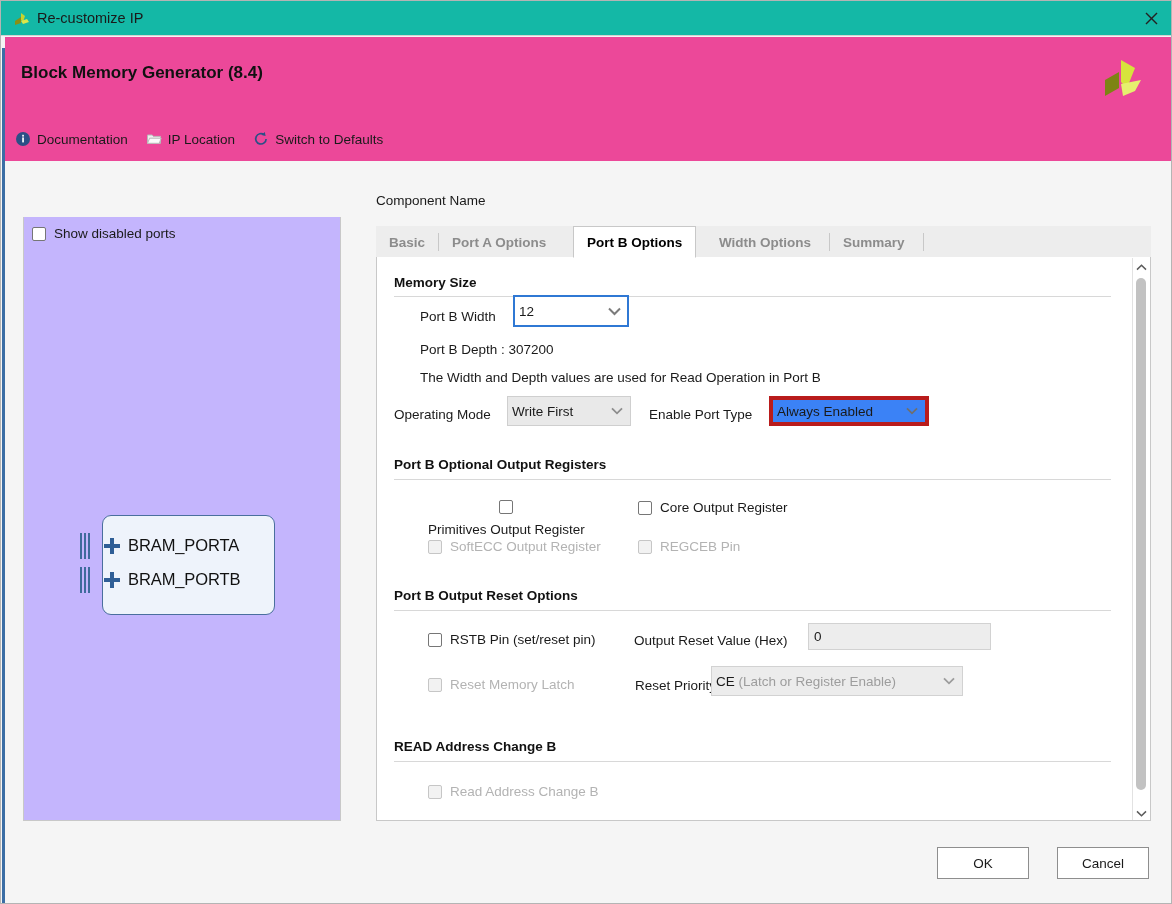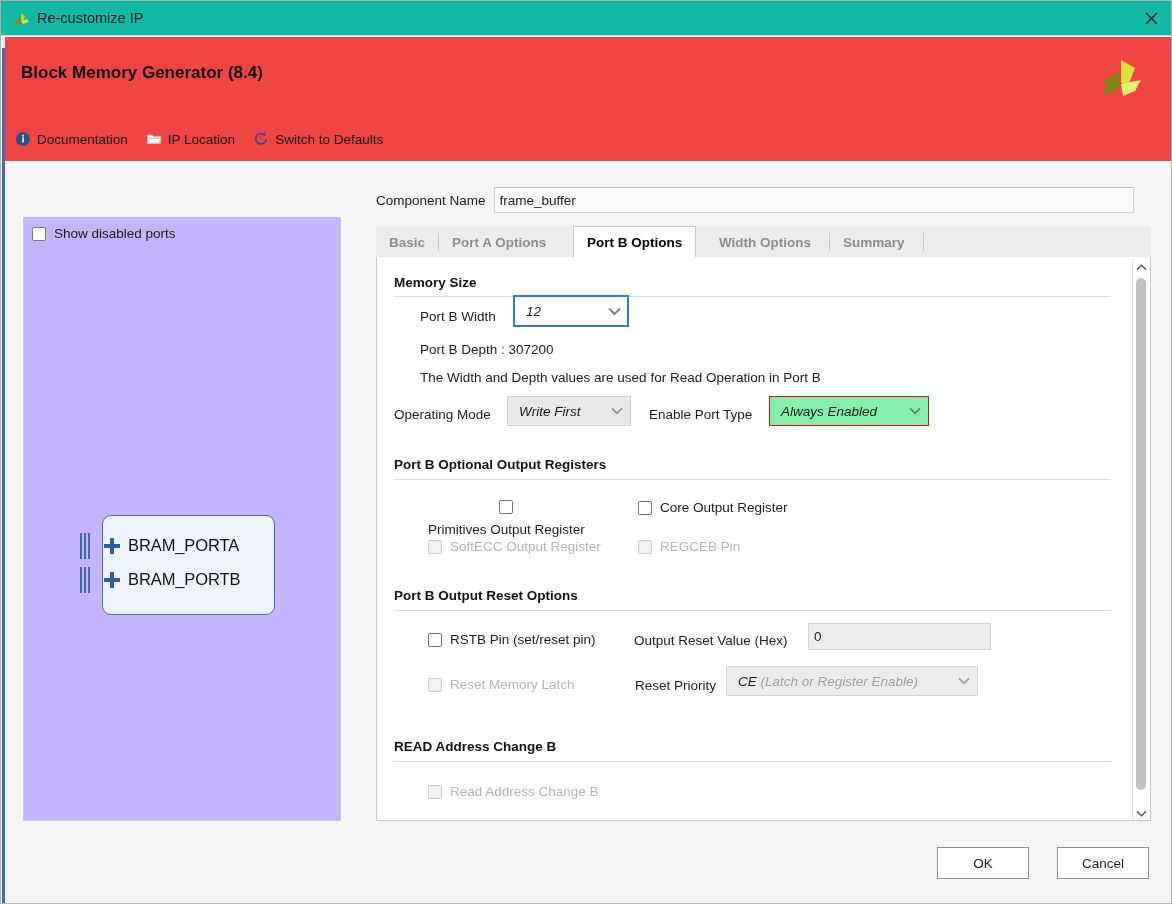--- a/index.html
+++ b/index.html
@@ -73,21 +73,21 @@
     width: 3px; height: 12px;
     background: #f5f5f5;
   }
 
   
   #header {
     position: absolute;
     left: 4px; top: 36px;
     width: 1166px;
     height: 124px;
-    background: #ef4444;
+    background: #ec4899;
   }
   #ip-title {
     position: absolute;
     left: 16px; top: 26px;
     font-size: 17px;
     font-weight: bold;
     color: #111111;
     white-space: nowrap;
   }
   #brand-logo {
@@ -367,39 +367,38 @@
     position: absolute;
     box-sizing: border-box;
     display: flex;
     align-items: center;
     font-size: 13.5px;
     cursor: pointer;
     user-select: none;
   }
   .combo .ctext {
     flex: 1 1 auto;
-    padding-left: 11px;
+    padding-left: 4px;
     white-space: nowrap;
     overflow: hidden;
-    font-style: italic;
   }
   .combo .carrow {
     flex: 0 0 26px;
     display: flex;
     align-items: center;
     justify-content: center;
   }
   .combo.focus {
     background: #ffffff;
     border: 2px solid #2f78d4;
     color: #1a1a1a;
   }
   .combo.normal {
-    background: #86efac;
-    border: 1px solid #b91c1c;
+    background: #3b82f6;
+    border: 4px solid #b91c1c;
     color: #1a1a1a;
   }
   .combo.grey {
     background: #e9e9e9;
     border: 1px solid #cfcfcf;
     color: #1a1a1a;
   }
   .combo.disabled {
     background: #ececec;
     border: 1px solid #d2d2d2;
@@ -595,21 +594,20 @@
         </div>
         <div class="port-label" style="left:48px; top:59px;">BRAM_PORTB</div>
       </div>
     </div>
   </div>
 
   <div id="right-panel">
 
     <div id="component-row">
       <span id="component-label">Component Name</span>
-      <input id="component-input" type="text" value="frame_buffer" style="">
     </div>
 
     <div id="tabs">
       <div class="tab inactive" style="left:0;">
         <span>Basic</span>
       </div>
       <div class="tab-sep" style="left:62px;"></div>
       <div class="tab inactive" style="left:63px;">
         <span>Port A Options</span>
       </div>
@@ -694,21 +692,21 @@
           <span class="cb-text">RSTB Pin (set/reset pin)</span>
         </div>
         <div class="fld-label" style="left:257px; top:376px;">Output Reset Value (Hex)</div>
         <input class="txtinput" style="left: 431px; top: 366px; width: 183px; height: 27px;" type="text" value="0">
 
         <div class="cb-row dis" style="left:51px; top:420px;">
           <span class="cbox dis"></span>
           <span class="cb-text">Reset Memory Latch</span>
         </div>
         <div class="fld-label" style="left:258px; top:421px;">Reset Priority</div>
-        <div class="combo disabled" style="left:349px; top:409px; width:252px; height:30px;">
+        <div class="combo disabled" style="left:334px; top:409px; width:252px; height:30px;">
           <span class="ctext"><span>CE</span><span class="sub-grey"> (Latch or Register Enable)</span></span>
           <span class="carrow">
             <svg width="12" height="8" viewBox="0 0 12 8">
               <polyline points="1,1.3 6,6.3 11,1.3" fill="none" stroke="#9c9c9c" stroke-width="1.8"></polyline>
             </svg>
           </span>
         </div>
 
         <div class="section-head" style="left:17px; top:482px;">READ Address Change B</div>
         <div class="section-rule" style="left:17px; top:504px; width:717px;"></div>

